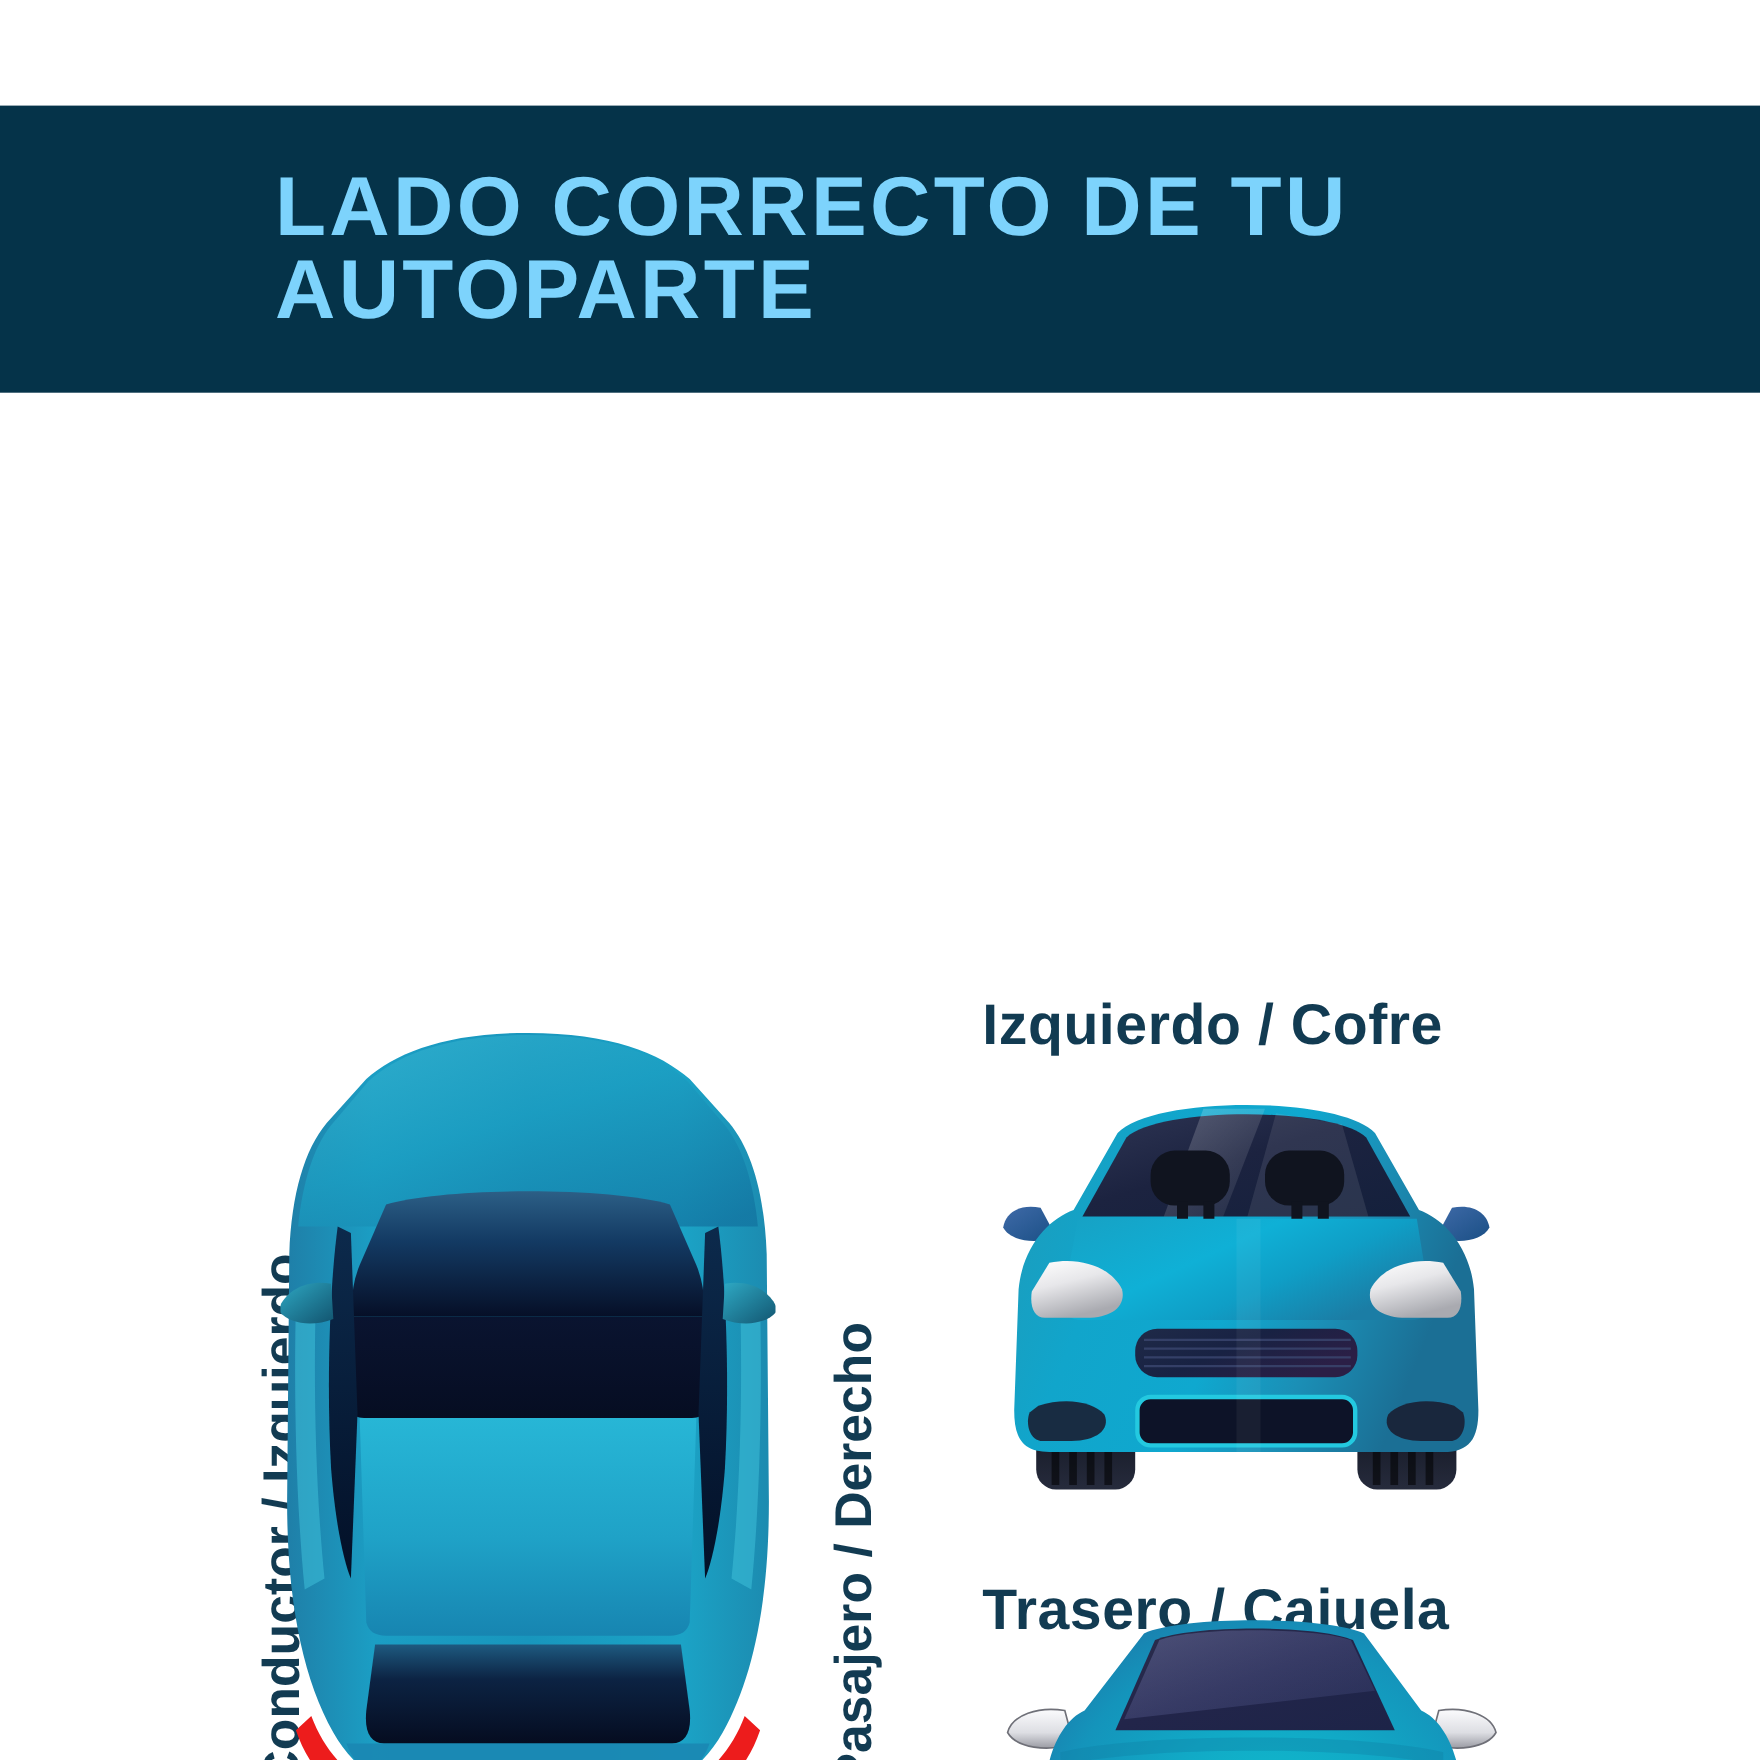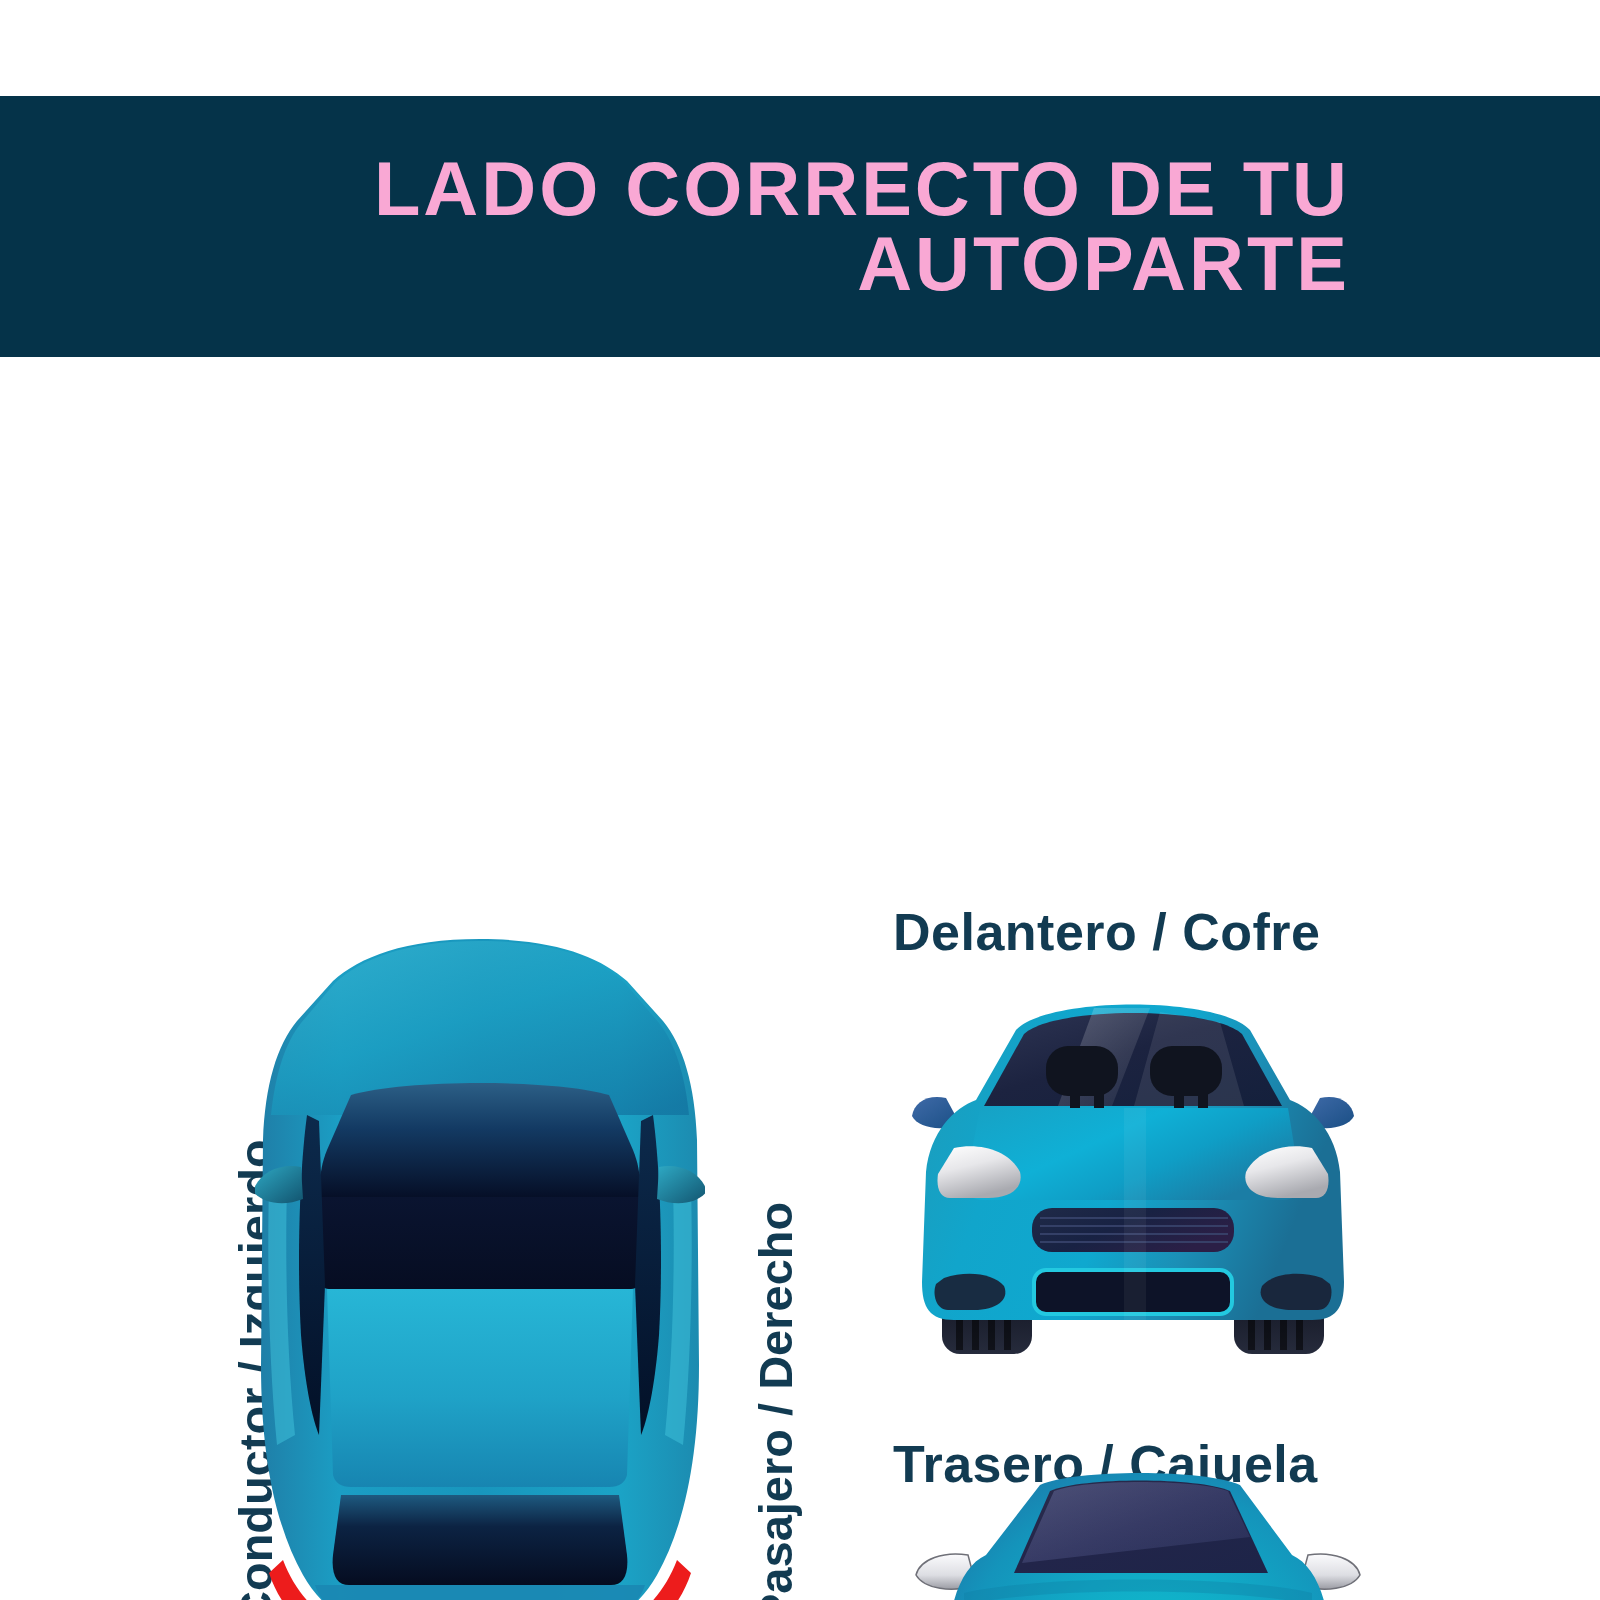--- a/index.html
+++ b/index.html
@@ -21,27 +21,27 @@
     left: 0;
     top: 96px;
     width: 1600px;
     height: 261px;
     background: #053349;
     display: flex;
     align-items: center;
     justify-content: center;
   }
   #header-title {
-    color: #f9a8d4;
+    color: #7dd3fc;
     font-family: "Liberation Sans", sans-serif;
     font-weight: bold;
     font-size: 76px;
     line-height: 0.98;
     letter-spacing: 3px;
-    text-align: right;
+    text-align: left;
     text-transform: uppercase;
     width: 1100px;
     margin: 0;
   }
 
   
   #stage {
     position: absolute;
     left: 0;
     top: 357px;
@@ -200,21 +200,21 @@
 
       <path d="M28 625 C 42 662 68 686 100 698 L 72 704 C 44 692 24 668 14 638 Z" fill="#ed1c1c"></path>
       <path d="M422 625 C 408 662 382 686 350 698 L 378 704 C 406 692 426 668 436 638 Z" fill="#ed1c1c"></path>
 
       <path d="M48 232 C 26 228 6 238 0 256 C 8 268 30 272 50 264 Z" transform="translate(-2,0)" fill="url(#tMirrorG)"></path>
       <path d="M402 232 C 424 228 444 238 450 256 C 442 268 420 272 400 264 Z" transform="translate(2,0)" fill="url(#tMirrorG)"></path>
     </svg>
   </div>
 
   <div>
-    <span class="view-heading" id="heading-front">Delantero / Cofre</span>
+    <span class="view-heading" id="heading-front">Izquierdo / Cofre</span>
 
     <svg class="car-svg" id="car-front" viewBox="0 0 470 390">
       <defs>
         <linearGradient id="fBodyG" x1="0" y1="0" x2="1" y2="0.3">
           <stop offset="0" stop-color="#1f9ab8"></stop>
           <stop offset="0.30" stop-color="#11a5cb"></stop>
           <stop offset="0.58" stop-color="#0fa8cf"></stop>
           <stop offset="0.78" stop-color="#1b8fb6"></stop>
           <stop offset="1" stop-color="#1b6f95"></stop>
         </linearGradient>

